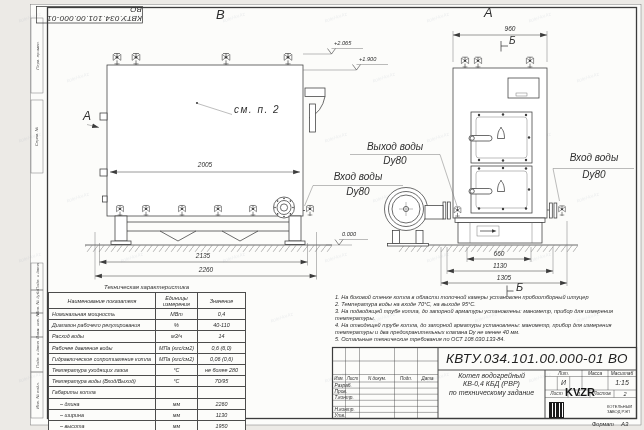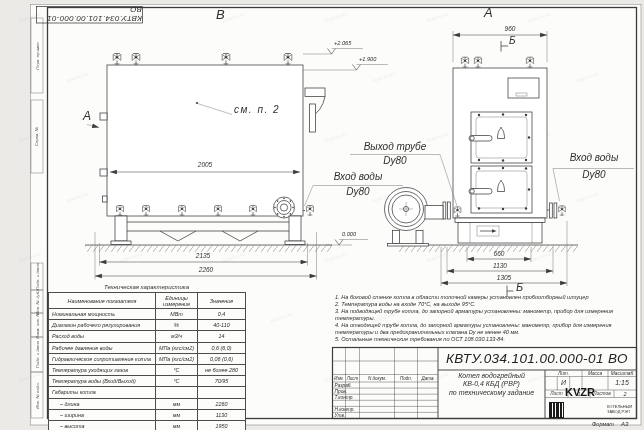--- a/index.html
+++ b/index.html
@@ -380,21 +380,21 @@
   <div class="t c" style="left:186px;top:267px;width:40px;font-size:6.5px">2260</div>
   <div class="t c" style="left:492px;top:26px;width:36px;font-size:6.5px">960</div>
   <div class="t c" style="left:481px;top:251px;width:36px;font-size:6.5px">660</div>
   <div class="t c" style="left:482px;top:263px;width:36px;font-size:6.5px">1130</div>
   <div class="t c" style="left:486px;top:275px;width:36px;font-size:6.5px">1305</div>
 
   <div class="t" style="left:334px;top:41px;font-size:5.6px">+2.065</div>
   <div class="t" style="left:359px;top:57px;font-size:5.6px">+1.900</div>
   <div class="t" style="left:342px;top:232px;font-size:5.6px">0.000</div>
 
-  <div class="t c" style="left:350px;top:142px;width:90px;font-size:10px">Выход трубе</div>
+  <div class="t c" style="left:350px;top:142px;width:90px;font-size:10px">Выход воды</div>
   <div class="t c" style="left:350px;top:156px;width:90px;font-size:10px">Dy80</div>
   <div class="t c" style="left:313px;top:172px;width:90px;font-size:10px">Вход воды</div>
   <div class="t c" style="left:313px;top:187px;width:90px;font-size:10px">Dy80</div>
   <div class="t c" style="left:553px;top:153px;width:82px;font-size:10px">Вход воды</div>
   <div class="t c" style="left:553px;top:170px;width:82px;font-size:10px">Dy80</div>
 
   <div class="t c" style="left:48px;top:283.5px;width:197px;font-size:6px">Техническая характеристика</div>
   <table id="spec">
     <colgroup>
         <col style="width:107px">

